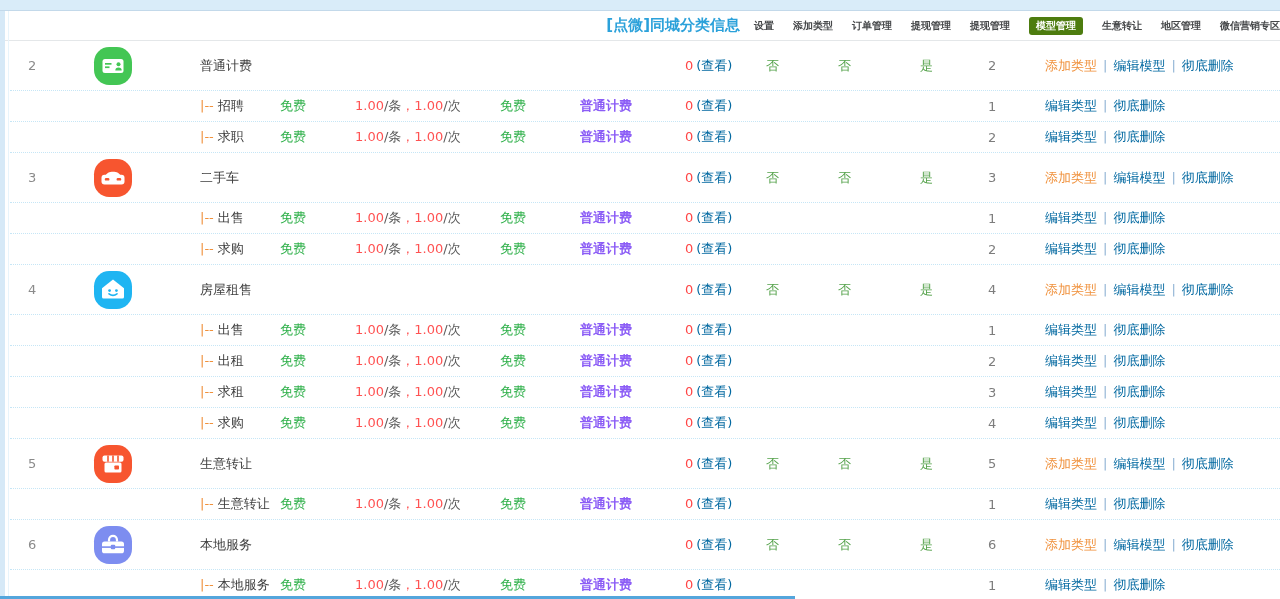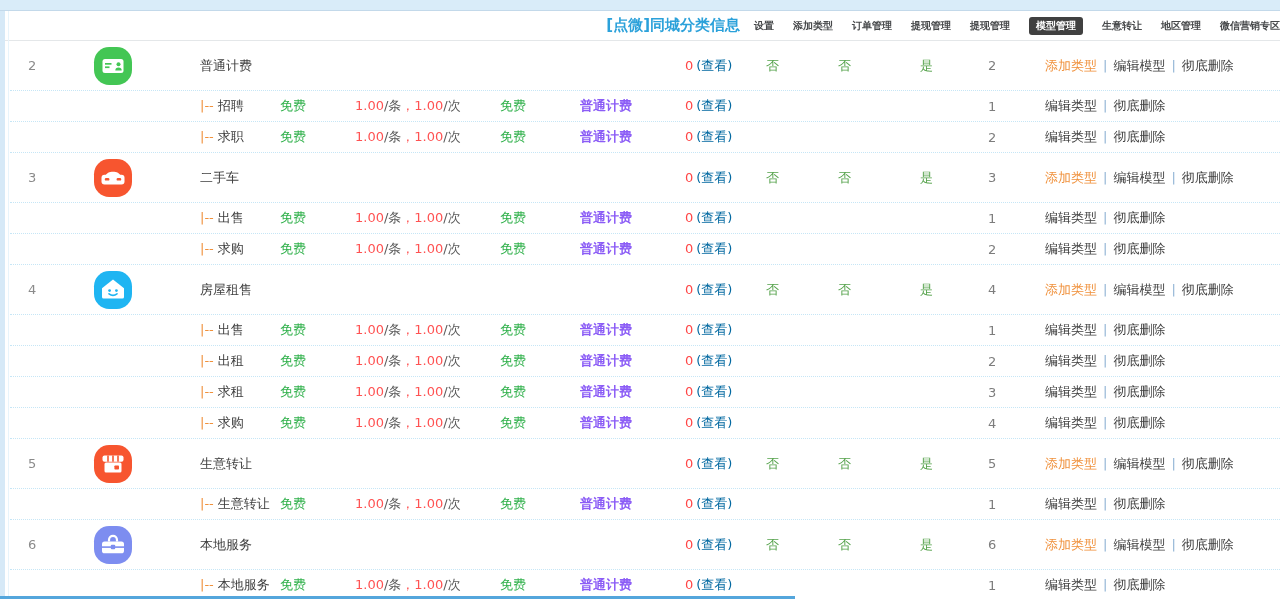--- a/index.html
+++ b/index.html
@@ -13,21 +13,21 @@
   .left-strip{position:absolute;top:11px;left:0;bottom:0;width:5px;background:#d6e9f7;z-index:6;}
   .left-line{position:absolute;top:11px;left:8px;bottom:0;width:1px;background:#e8f4fb;z-index:6;}
   .bottom-line{position:absolute;bottom:0;left:0;width:795px;height:3px;background:#54a6dc;z-index:7;}
 
   
   .navbar{position:absolute;top:11px;left:0;right:0;height:30px;background:#fff;border-bottom:1px solid #e4e7e9;
     display:flex;align-items:center;padding-left:18px;box-sizing:border-box;z-index:5;justify-content:flex-end;}
   .brand{color:#2ba1da;font-weight:bold;font-size:15px;margin-right:14px;white-space:nowrap;}
   .menu{display:flex;align-items:center;gap:19px;}
   .menu-item{font-size:10px;font-weight:bold;color:#47494b;cursor:pointer;white-space:nowrap;}
-  .menu-item.active{background:#404040;color:#fff;padding:2px 7px;border-radius:3px;}
+  .menu-item.active{background:#4d7c0f;color:#fff;padding:2px 7px;border-radius:3px;}
 
   
   .table{position:absolute;top:41px;left:10px;right:0;bottom:0;overflow:hidden;}
   .row{display:grid;
     grid-template-columns:65px 75px 130px 75px 145px 80px 85px 95px 72px 80px 68px 60px 1fr;
     align-items:center;border-bottom:1px dotted #c6e6f6;box-sizing:border-box;font-size:13px;}
   .row.parent{height:50px;}
   .row.child{height:31px;}
   .cell{white-space:nowrap;overflow:hidden;}
   .cell-seq{padding-left:18px;color:#8b8b8b;}
@@ -42,21 +42,21 @@
   .cell-billing a{color:#8b5cf6;cursor:pointer;text-decoration:none;font-weight:bold;}
   .cell-views{padding-left:20px;}
   .cell-views .v0{color:#ff4646;}
   .cell-views .vl{color:#0369a1;cursor:pointer;text-decoration:none;margin-left:3px;}
   .cell-flag{color:#55a24b;padding-left:6px;}
   .cell-flag.f3{padding-left:8px;}
   .cell-order{color:#7d7d7d;padding-left:8px;}
   .cell-actions{padding-left:5px;}
   .cell-actions a{cursor:pointer;text-decoration:none;margin-top:47px;}
   a.action-add{color:#f0913c;}
-  a.action-blue{color:#404040;font-family:Liberation Mono, monospace;}
+  a.action-blue{color:#0369a1;font-family:Liberation Mono, monospace;}
   .sep{color:#8fb3d4;margin:0 6px;}
 </style>
 </head>
 <body>
 
 <div class="top-strip"></div>
 <div class="left-strip"></div>
 <div class="left-line"></div>
 
 <div class="navbar">

